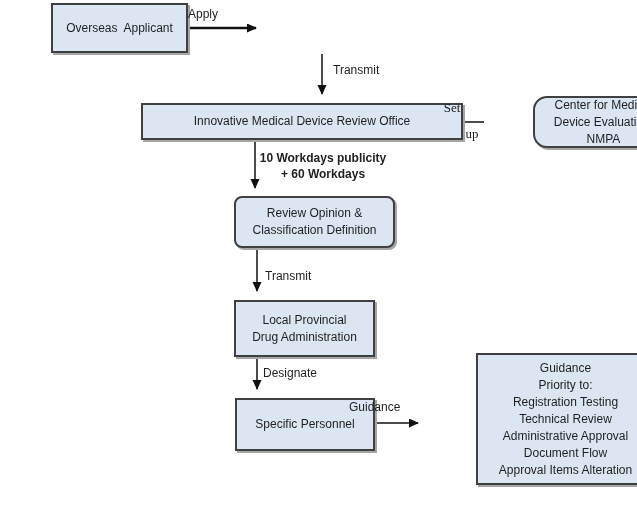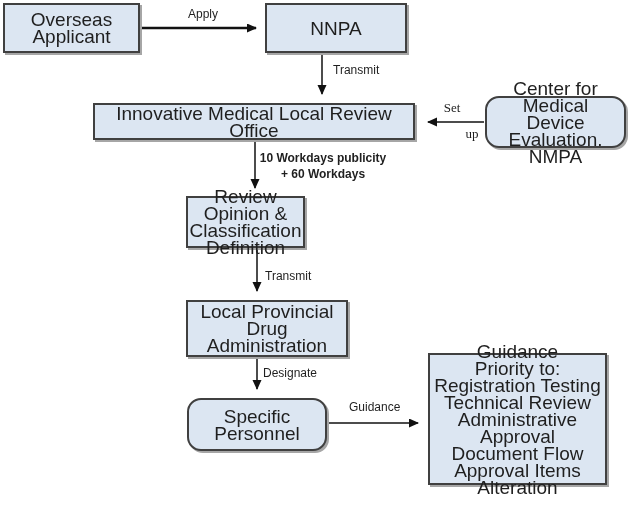--- a/index.html
+++ b/index.html
@@ -25,22 +25,23 @@
     position: absolute;
     box-sizing: border-box;
     background: var(--box-fill, #dce6f2);
     border: 2px solid var(--box-border, #404040);
     box-shadow: 2px 2px 0 var(--box-shadow, #a6a6a6);
     display: flex;
     align-items: center;
     justify-content: center;
     text-align: center;
     color: var(--text-color, #1f1f1f);
-    font-size: 19px;
+    font-size: 12px;
     line-height: 17px;
+    margin-left: 48px;
   }
   .node .node-label {
     white-space: pre-wrap;
     padding: 0 2px;
   }
   .flow-label {
     position: absolute;
     color: var(--text-color, #1f1f1f);
     font-size: 12px;
     line-height: 16px;
@@ -49,23 +50,23 @@
   .flow-label.centered { text-align: center; }
   .flow-label.serif {
     font-family: "Liberation Serif", "DejaVu Serif", serif;
     font-size: 13px;
   }
   
   #n-overseas   { left: 3px;   top: 3px;   width: 137px; height: 50px; }
   #n-nnpa       { left: 265px; top: 3px;   width: 142px; height: 50px; }
   #n-office     { left: 93px;  top: 103px; width: 322px; height: 37px; }
   #n-cmde       { left: 485px; top: 96px;  width: 141px; height: 52px; border-radius: 14px; }
-  #n-opinion    { left: 186px; top: 196px; width: 119px; height: 52px; }
-  #n-local      { left: 186px; top: 300px; width: 162px; height: 57px; }
-  #n-personnel  { left: 187px; top: 398px; width: 140px; height: 53px; border-radius: 14px; }
+  #n-opinion    { left: 186px; top: 196px; width: 161px; height: 52px; border-radius: 8px; }
+  #n-local      { left: 186px; top: 300px; width: 141px; height: 57px; }
+  #n-personnel  { left: 187px; top: 398px; width: 140px; height: 53px; }
   #n-guidance   { left: 428px; top: 353px; width: 179px; height: 132px; }
   
   #l-apply     { left: 141px; top: 6px;   width: 124px; }
   #l-transmit1 { left: 333px; top: 62px; }
   #l-set       { left: 424px; top: 100px; width: 56px; }
   #l-up        { left: 444px; top: 126px; width: 56px; }
   #l-workdays  { left: 248px; top: 150px; width: 150px; font-weight: bold; }
   #l-transmit2 { left: 265px; top: 268px; }
   #l-designate { left: 263px; top: 365px; text-align: center; }
   #l-service   { left: 349px; top: 399px; }
@@ -89,26 +90,23 @@
       <line x1="257" y1="249" x2="257" y2="291" stroke-width="1.5" marker-end="url(#ah)"></line>
       <line x1="257" y1="358" x2="257" y2="389" stroke-width="1.5" marker-end="url(#ah)"></line>
       <line x1="328" y1="423" x2="418" y2="423" stroke-width="1.5" marker-end="url(#ah)"></line>
     </g>
   </svg>
 
   <div class="node" id="n-overseas">
     <span class="node-label">Overseas  Applicant</span>
   </div>
 
-  <div class="node" id="n-nnpa">
-    <span class="node-label">NNPA</span>
-  </div>
 
   <div class="node" id="n-office">
-    <span class="node-label">Innovative Medical Local Review Office</span>
+    <span class="node-label">Innovative Medical Device Review Office</span>
   </div>
 
   <div class="node" id="n-cmde">
     <span class="node-label">Center for Medical
 Device Evaluation.
 NMPA</span>
   </div>
 
   <div class="node" id="n-opinion">
     <span class="node-label">Review Opinion &amp;

